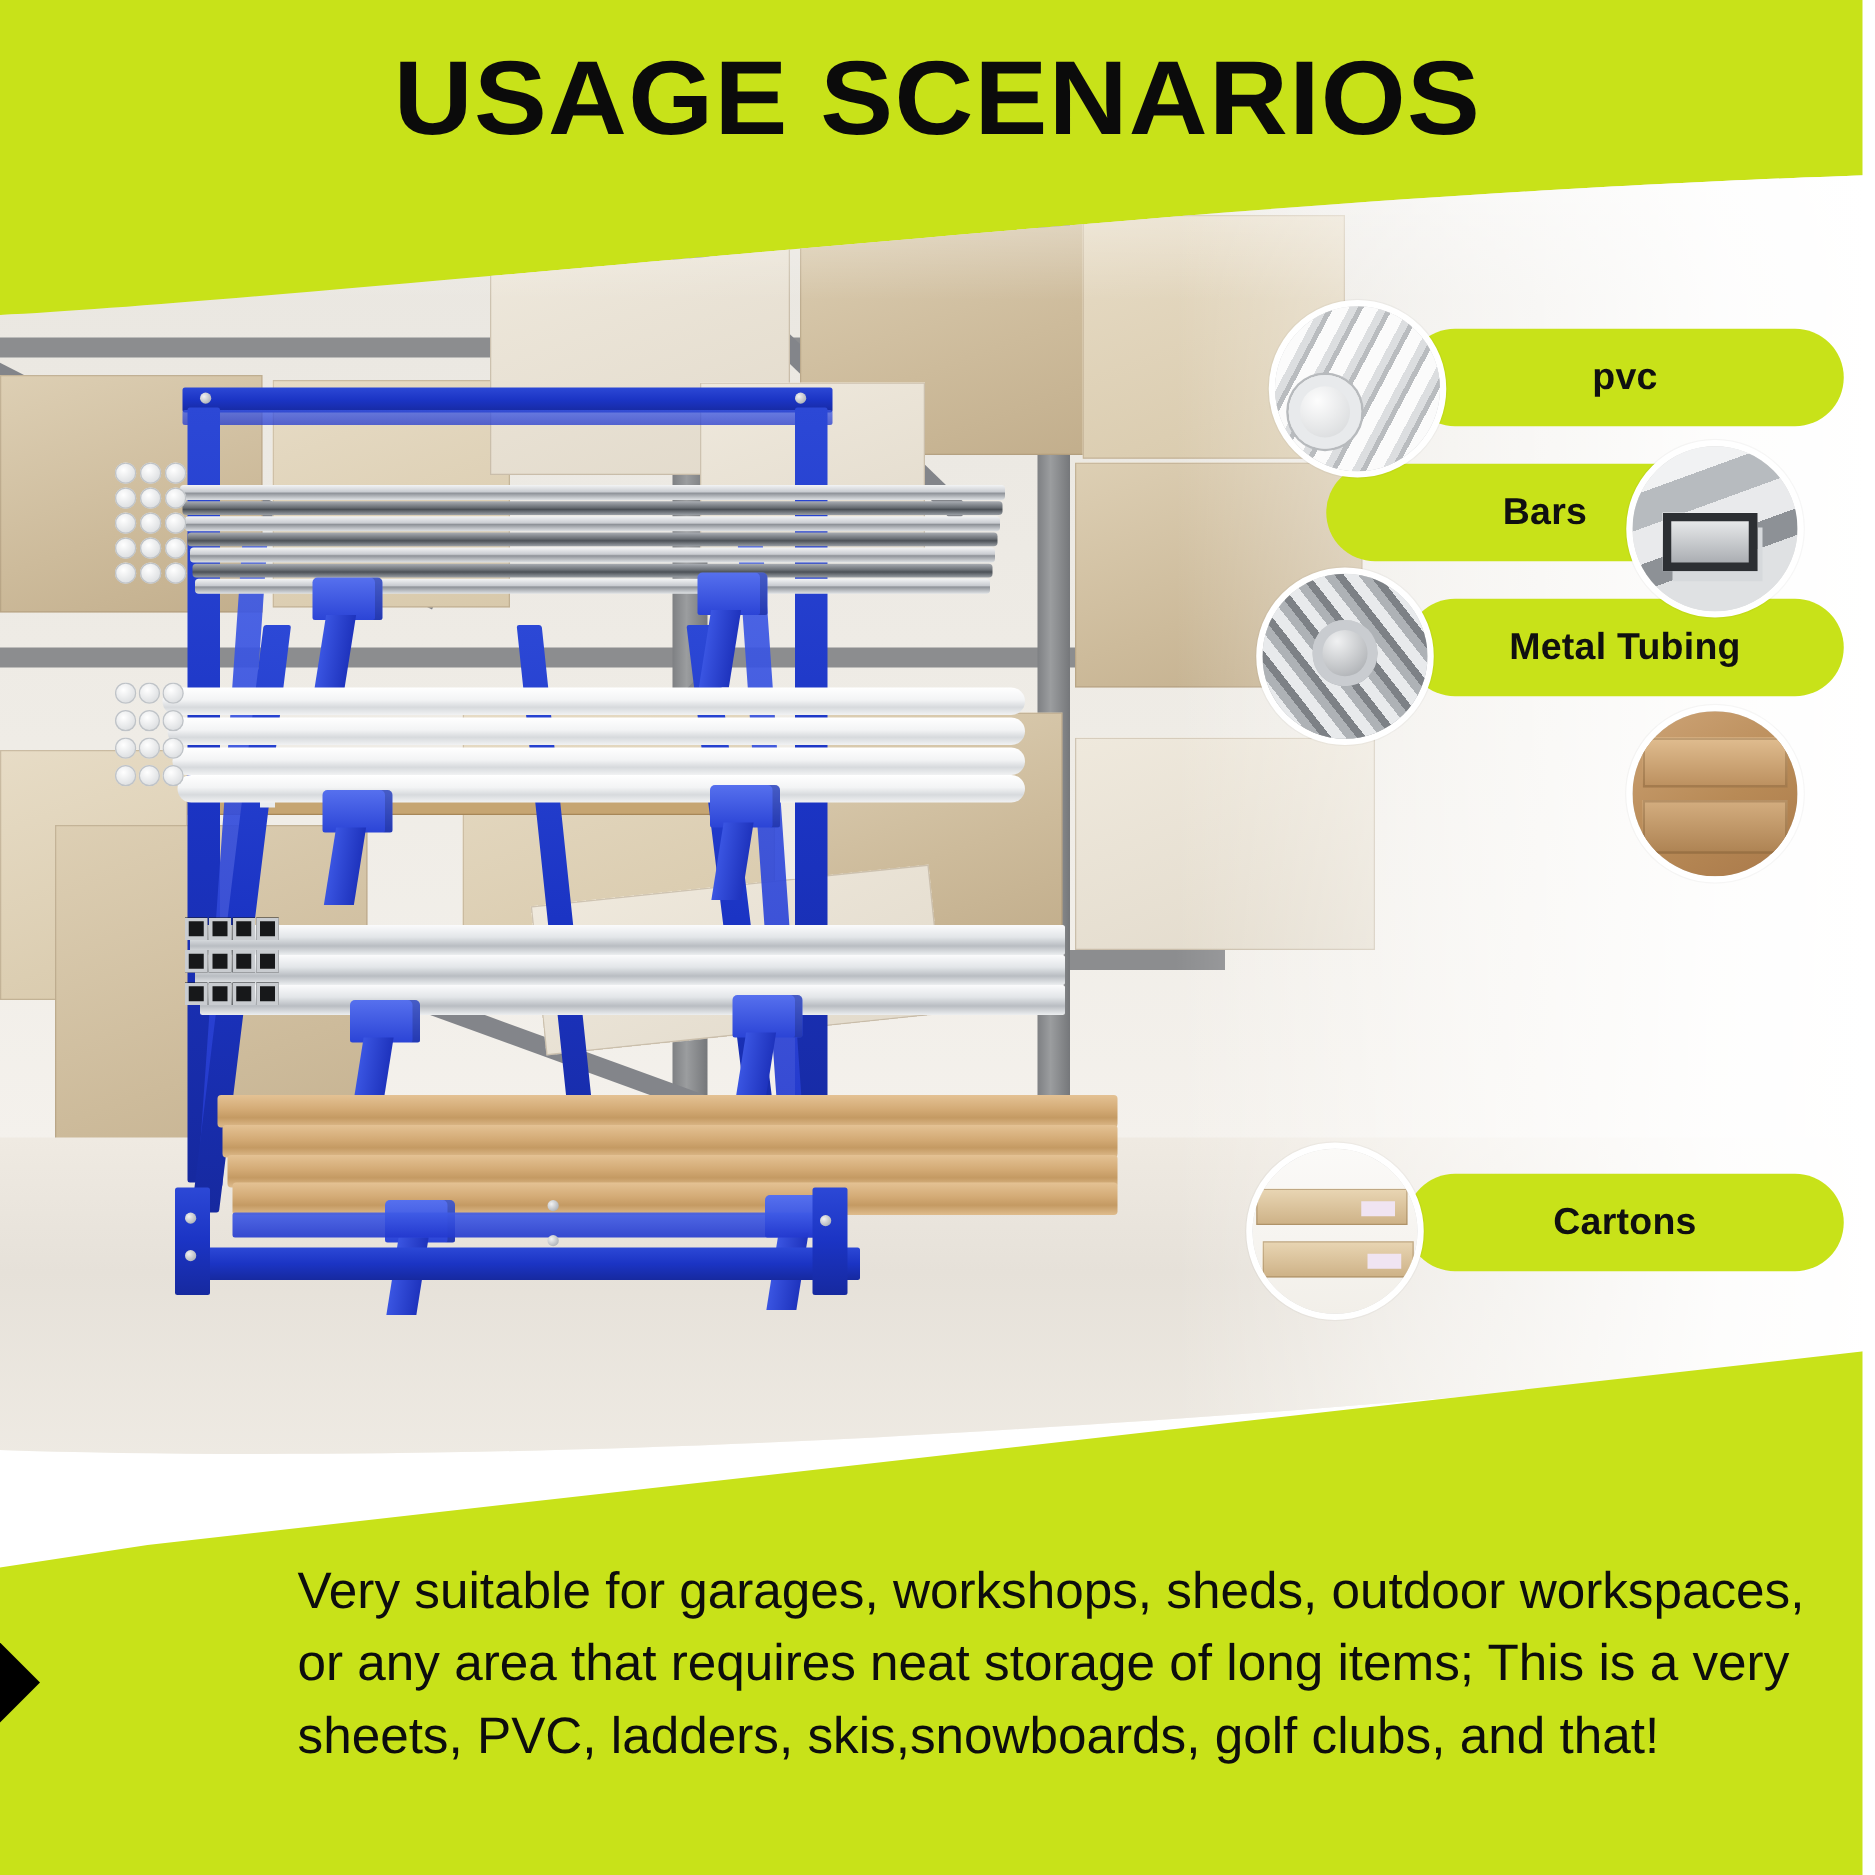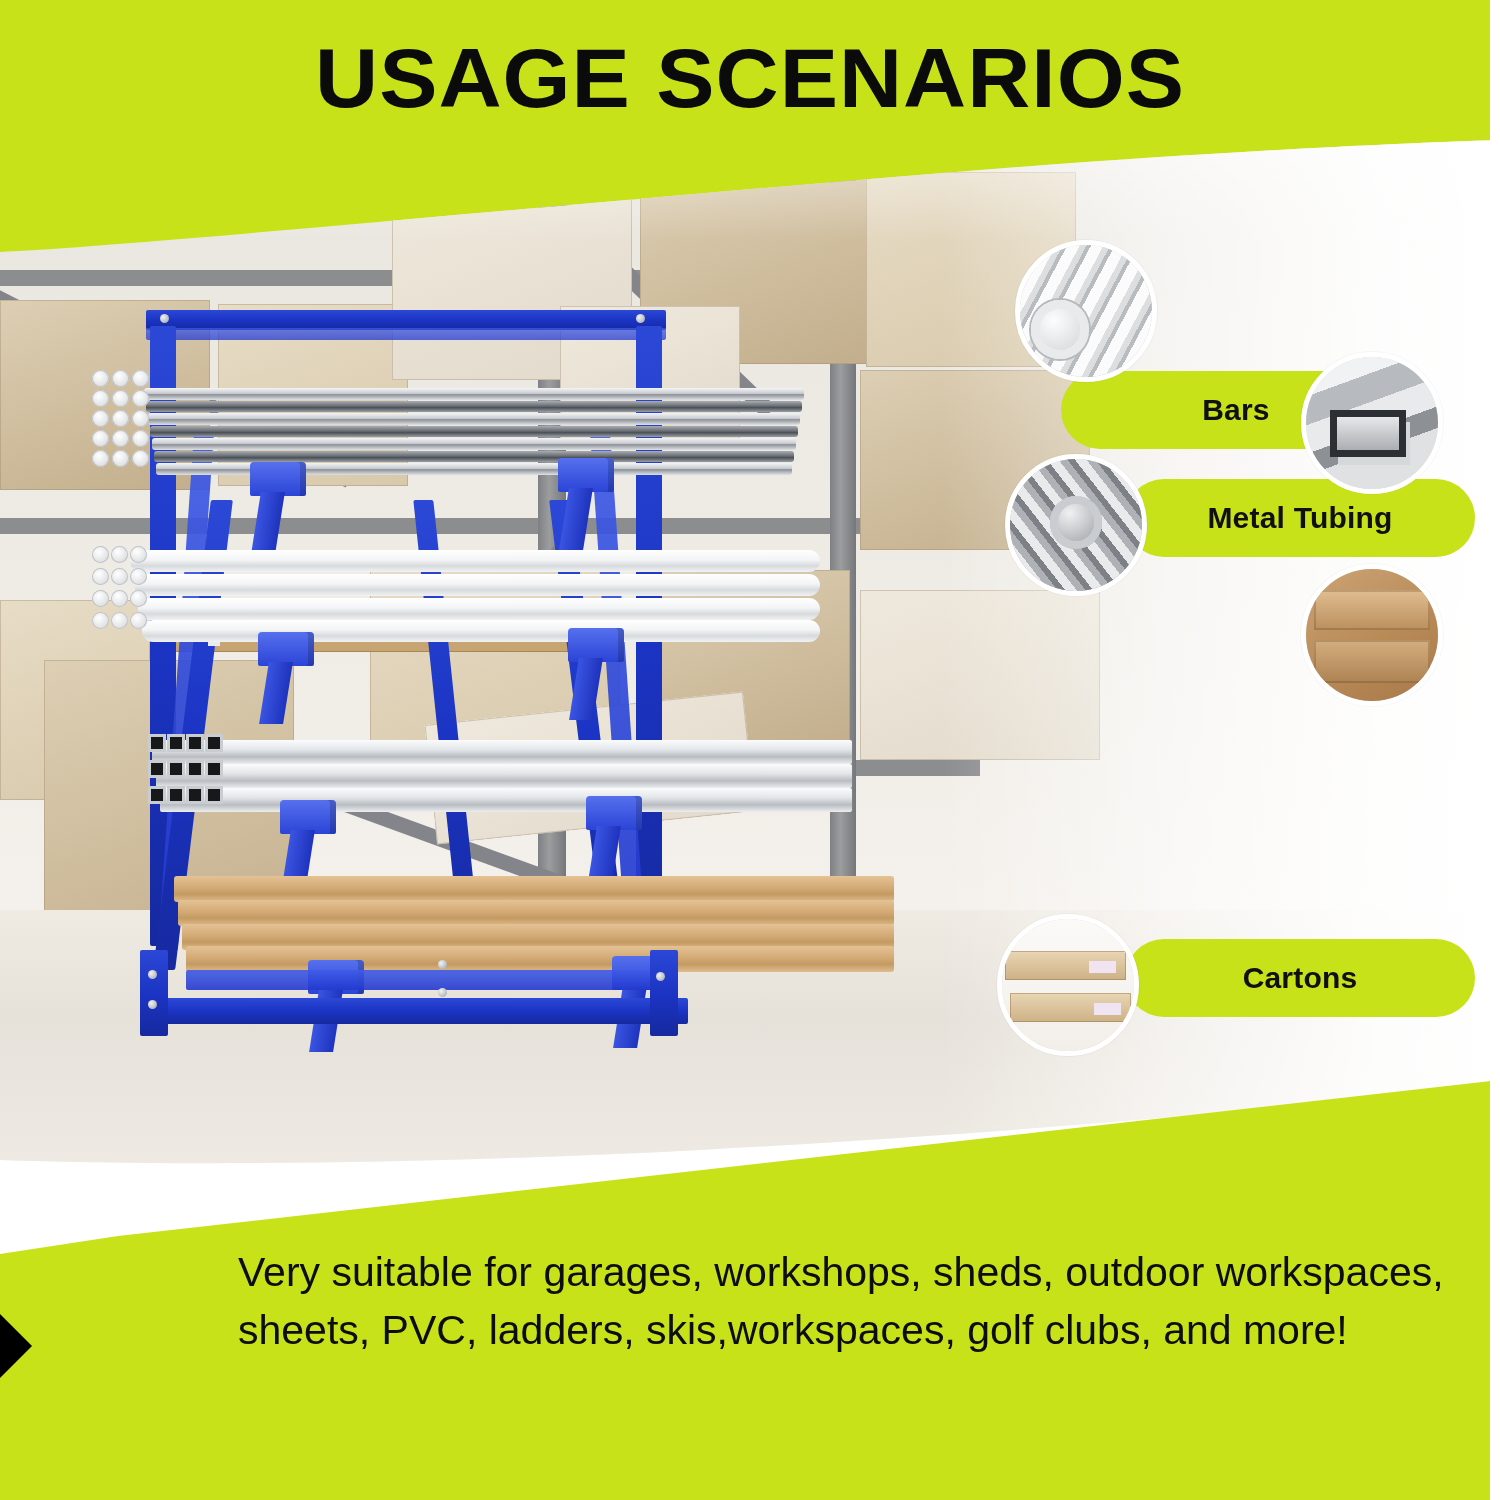--- a/index.html
+++ b/index.html
@@ -347,20 +347,23 @@
       </div>
 
       <div class="fade-top"></div>
       <div class="fade-right"></div>
     </div>
   </div>
 
   <div class="pills">
 
     <div class="row" style="top:0;">
+      <div class="pill" style="left:120px;width:350px;top:13px;">
+        <span>pvc</span>
+      </div>
       <div class="thumb" style="left:10px;top:-10px;">
         <div class="inner t-pvc"></div>
       </div>
     </div>
 
     <div class="row" style="top:108px;">
       <div class="pill" style="left:56px;width:350px;top:13px;">
         <span>Bars</span>
       </div>
       <div class="thumb" style="left:296px;top:-6px;">
@@ -400,17 +403,18 @@
 
   <div class="lime-bottom"></div>
 
   <div class="arrow-badge">
     <div class="blackchev"></div>
 
   </div>
 
   <div class="bodytext">
     <div>Very suitable for garages, workshops, sheds, outdoor workspaces,</div>
-    <div>sheets, PVC, ladders, skis,workspaces, golf clubs, and more!</div>
+    <div>or any area that requires neat storage of long items; This is a very</div>
+    <div>sheets, PVC, ladders, skis,snowboards, golf clubs, and that!</div>
   </div>
 
   <div class="edge-right"></div>
 </div>
 
 </body></html>

